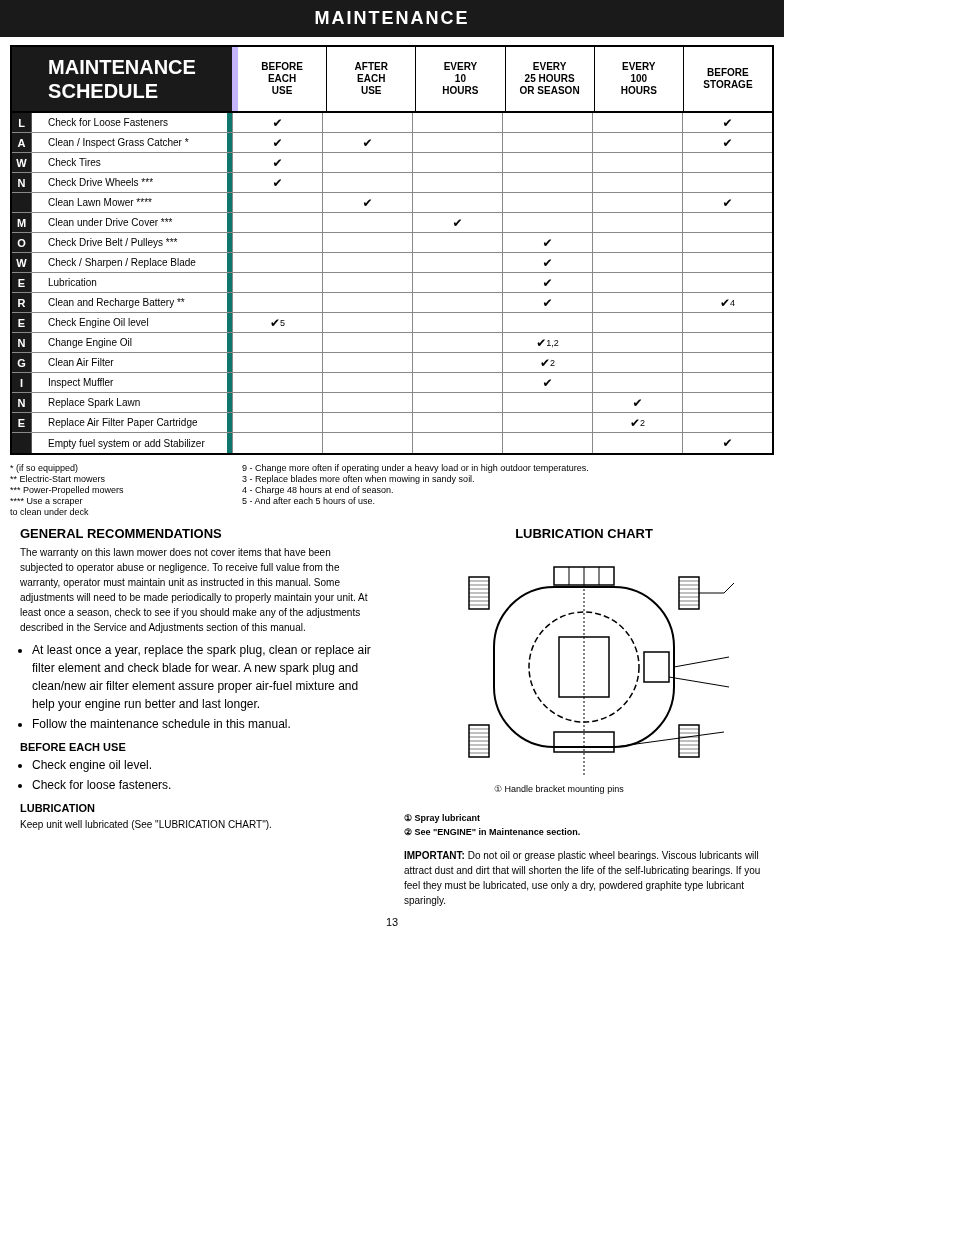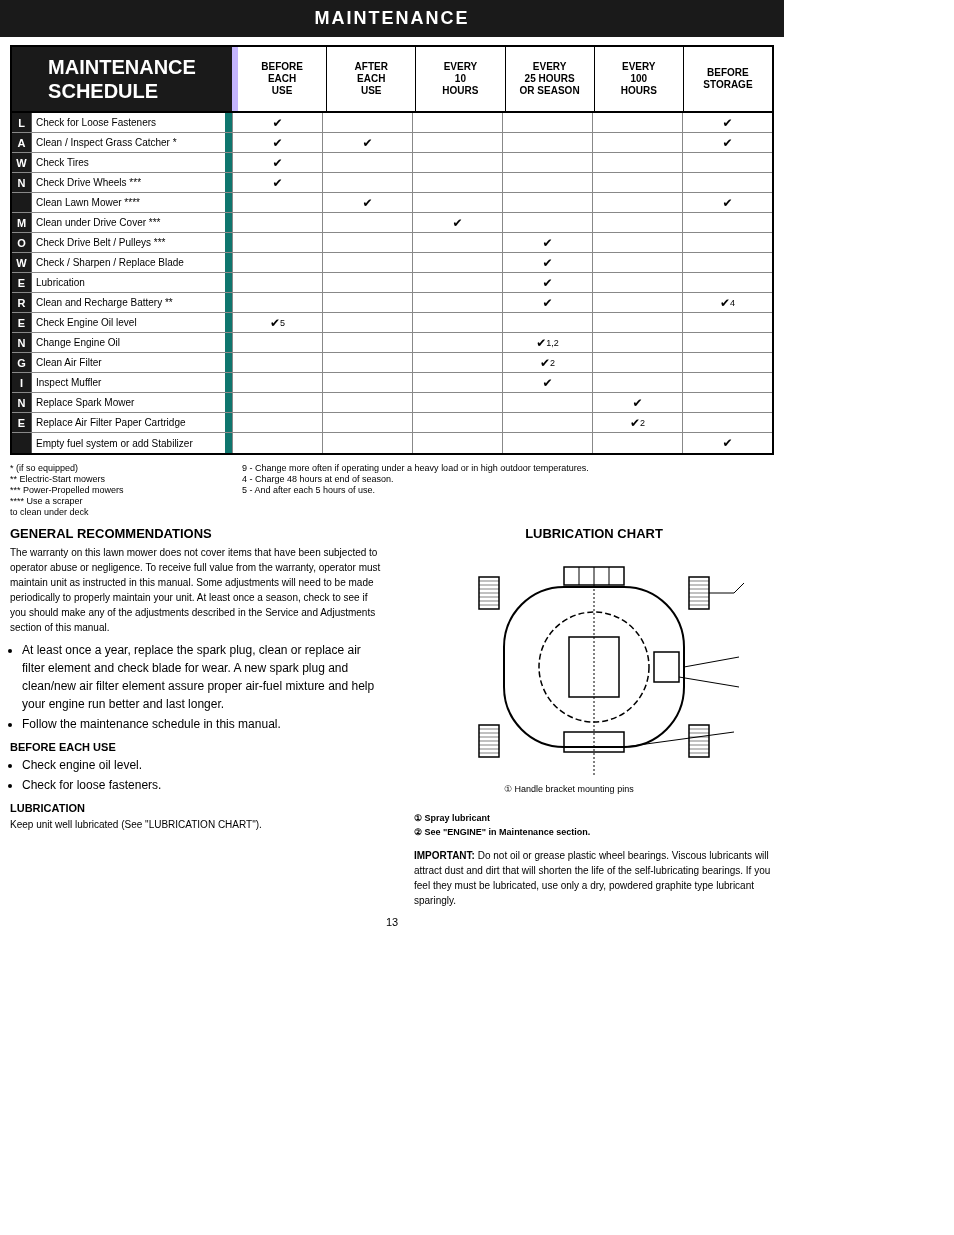--- a/index.html
+++ b/index.html
@@ -80,25 +80,25 @@
       font-size: 11px;
       font-weight: bold;
       display: flex;
       align-items: center;
       justify-content: center;
       border-right: 1px solid #555;
     }
     .row-task {
       width: 200px;
       min-width: 200px;
-      padding: 2px 4px;
+      padding: 2px 16px;
       font-size: 10px;
       display: flex;
       align-items: center;
-      border-right: 7px solid #0f766e;
+      border-right: 5px solid #0f766e;
     }
     .row-cells {
       display: flex;
       flex: 1;
       border-left: 1px solid #888;
     }
     .row-cell {
       flex: 1;
       text-align: center;
       display: flex;
@@ -115,21 +115,21 @@
       display: flex;
       gap: 32px;
       font-size: 9px;
     }
     .footnotes-left { width: 200px; }
     .footnotes-right { flex: 1; }
     .footnote-line { margin-bottom: 1px; }
     
     .bottom-content {
       display: flex;
-      margin: 8px 10px;
+      margin: 8px 20px;
       gap: 28px;
     }
     .left-content { flex: 1; }
     .right-content { width: 360px; }
     .section-heading {
       font-size: 13px;
       font-weight: bold;
       margin-bottom: 4px;
     }
     .body-text {
@@ -375,21 +375,21 @@
             <div class="row-cell"></div>
             <div class="row-cell"></div>
             <div class="row-cell"></div>
             <div class="row-cell">✔</div>
             <div class="row-cell"></div>
             <div class="row-cell"></div>
           </div>
         </div>
         <div class="table-row">
           <div class="row-section-label">N</div>
-          <div class="row-task">Replace Spark Mower</div>
+          <div class="row-task">Replace Spark Lawn</div>
           <div class="row-cells">
             <div class="row-cell"></div>
             <div class="row-cell"></div>
             <div class="row-cell"></div>
             <div class="row-cell"></div>
             <div class="row-cell">✔</div>
             <div class="row-cell"></div>
           </div>
         </div>
         <div class="table-row">
@@ -422,20 +422,21 @@
   <div class="footnotes">
     <div class="footnotes-left" id="footnotes-left">
         <div class="footnote-line">* (if so equipped)</div>
         <div class="footnote-line">** Electric-Start mowers</div>
         <div class="footnote-line">*** Power-Propelled mowers</div>
         <div class="footnote-line">**** Use a scraper</div>
         <div class="footnote-line">     to clean under deck</div>
       </div>
     <div class="footnotes-right" id="footnotes-right">
         <div class="footnote-line">9 - Change more often if operating under a heavy load or in high outdoor temperatures.</div>
+        <div class="footnote-line">3 - Replace blades more often when mowing in sandy soil.</div>
         <div class="footnote-line">4 - Charge 48 hours at end of season.</div>
         <div class="footnote-line">5 - And after each 5 hours of use.</div>
       </div>
   </div>
 
   <div class="bottom-content">
 
     <div class="left-content">
       <div class="section-heading">GENERAL RECOMMENDATIONS</div>
       <div class="body-text">The warranty on this lawn mower does not cover items that have been subjected to operator abuse or negligence.  To receive full value from the warranty, operator must maintain unit as instructed in this manual.  Some adjustments will need to be made periodically to properly maintain your unit.  At least once a season, check to see if you should make any of the adjustments described in the Service and Adjustments section of this manual.</div>

